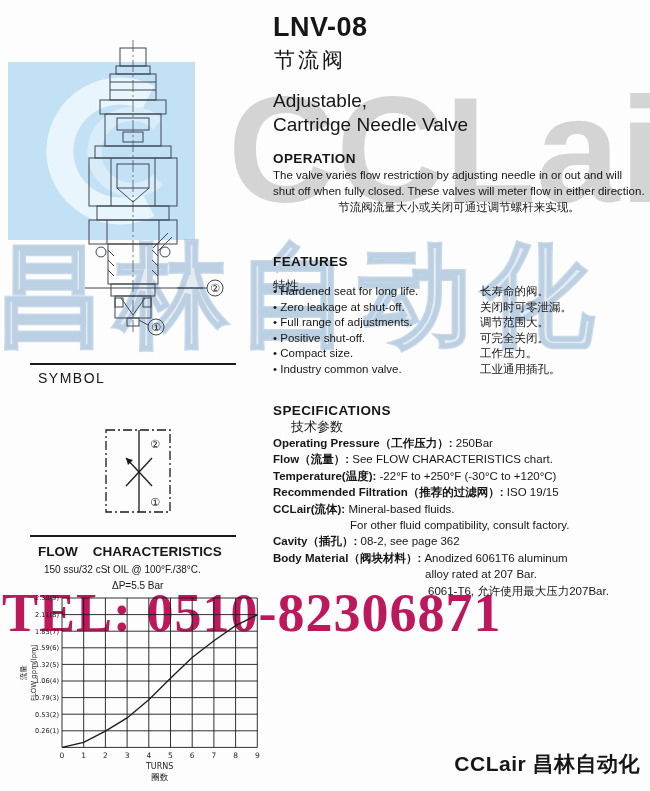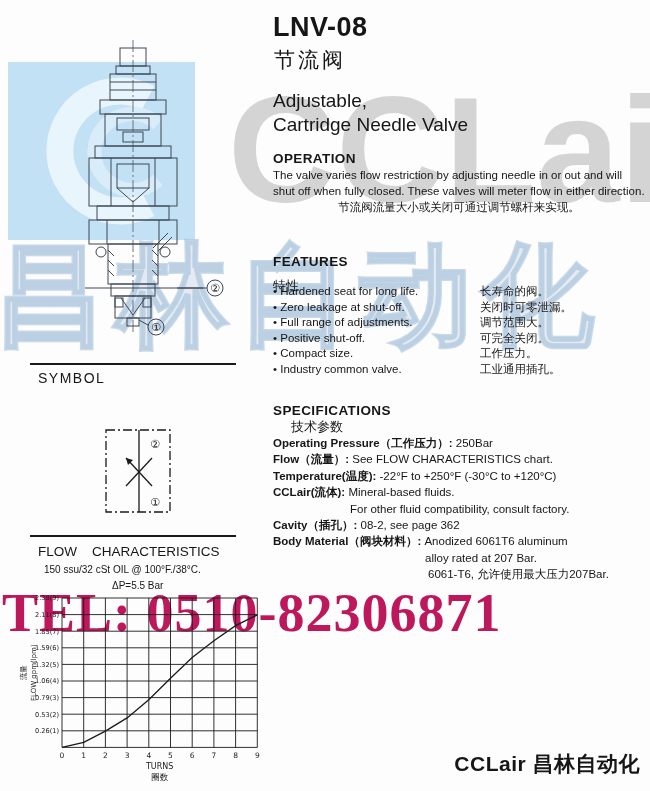--- a/index.html
+++ b/index.html
@@ -33,21 +33,21 @@
   .feat-en::before{content:"• ";}
   .feat-zh{position:absolute;left:207px;top:0;}
   #spec-head{left:273px;top:403px;}
   #spec-cn{left:273px;top:418px;margin-left:18px;}
   #spec-list{left:273px;top:435px;width:375px;font-size:11.5px;}
   .spec-row{line-height:16.4px;white-space:nowrap;}
   
   .rule{left:30px;width:206px;height:2px;background:#1a1a1a;}
   #rule-top{top:363px;} #rule-bot{top:535px;}
   #symbol-head{left:38px;top:370px;font-size:14px;letter-spacing:1.5px;}
-  #flow-head{left:38px;top:544px;font-size:13.5px;font-weight:normal;white-space:pre;}
+  #flow-head{left:38px;top:544px;font-size:13.5px;font-weight:bold;white-space:pre;}
   #flow-cond{left:44px;top:564px;font-size:10px;}
   #flow-dp{left:112px;top:580px;font-size:10px;}
   #footer{right:10px;top:750px;font-size:21px;font-weight:bold;letter-spacing:0.5px;}
   svg text{font-family:"DejaVu Sans","Liberation Sans",sans-serif;fill:#1a1a1a;}
 </style>
 </head>
 <body>
 
 <div id="page">
 
@@ -129,20 +129,21 @@
       <div class="feat-row"><span class="feat-en">Compact size.</span><span class="feat-zh">工作压力。</span></div>
       <div class="feat-row"><span class="feat-en">Industry common valve.</span><span class="feat-zh">工业通用插孔。</span></div>
     </div>
 
   <div class="abs h-sec" id="spec-head">SPECIFICATIONS</div>
   <div class="abs h-cn" id="spec-cn">技术参数</div>
   <div class="abs" id="spec-list">
       <div class="spec-row"><b>Operating Pressure（工作压力）:</b><span> 250Bar</span></div>
       <div class="spec-row"><b>Flow（流量）:</b><span> See FLOW CHARACTERISTICS chart.</span></div>
       <div class="spec-row"><b>Temperature(温度):</b><span> -22°F to +250°F (-30°C to +120°C)</span></div>
+      <div class="spec-row"><b>Recommended Filtration（推荐的过滤网）:</b><span> ISO 19/15</span></div>
       <div class="spec-row"><b>CCLair(流体):</b><span> Mineral-based fluids.</span></div>
       <div class="spec-row" style="padding-left: 77px;"><span>For other fluid compatibility, consult factory.</span></div>
       <div class="spec-row"><b>Cavity（插孔）:</b><span> 08-2, see page 362</span></div>
       <div class="spec-row"><b>Body Material（阀块材料）:</b><span> Anodized 6061T6 aluminum</span></div>
       <div class="spec-row" style="padding-left: 152px;"><span>alloy rated at 207 Bar.</span></div>
       <div class="spec-row" style="padding-left: 155px;"><span>6061-T6, 允许使用最大压力207Bar.</span></div>
     </div>
 
   <div class="abs rule" id="rule-top"></div>
   <div class="abs" id="symbol-head">SYMBOL</div>

